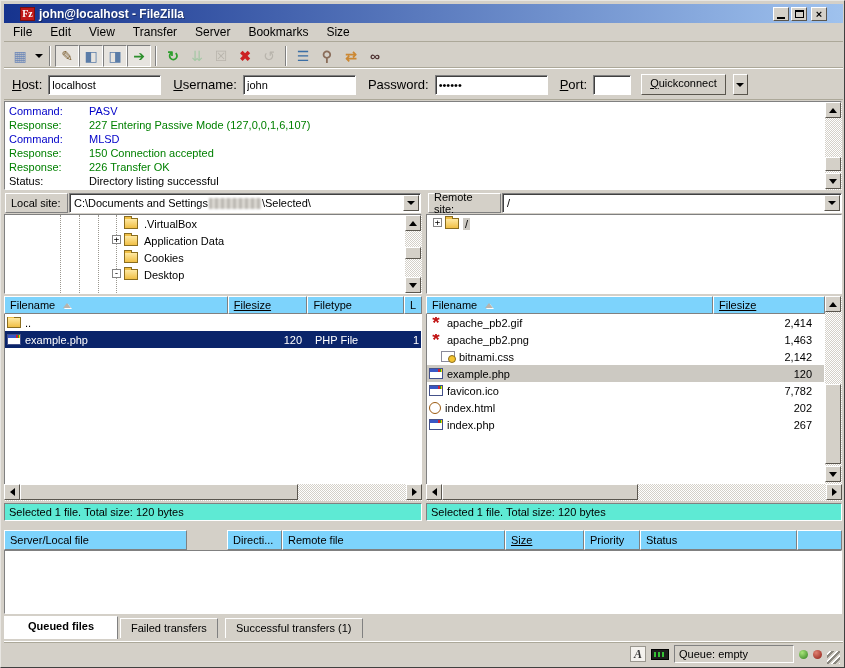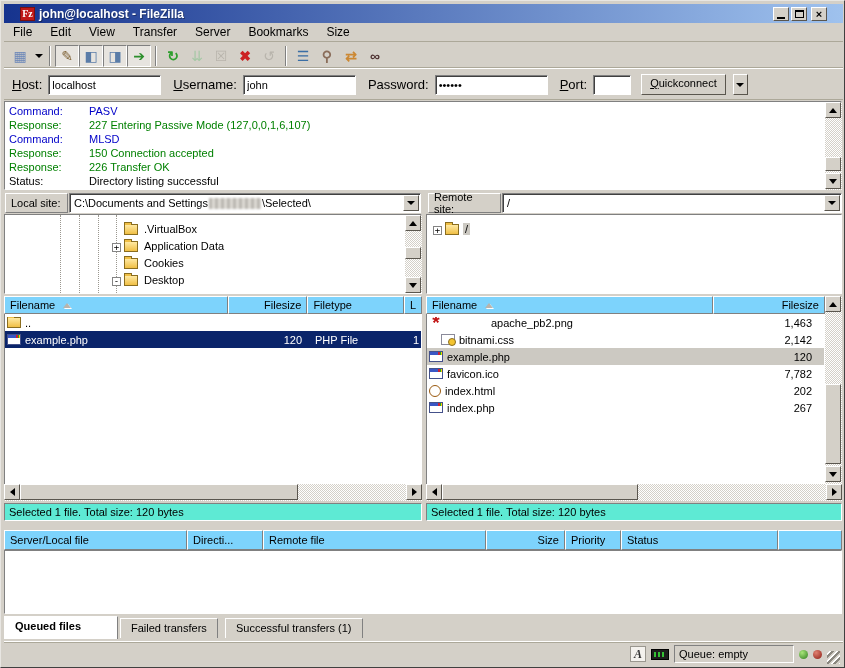--- a/index.html
+++ b/index.html
@@ -84,21 +84,21 @@
     border:1px solid; border-color:#808080 #fff #fff #808080; box-shadow:inset 1px 1px 0 #404040;
     display:flex; align-items:center; font-size:11px; padding-left:4px; }
   .combo-btn { position:absolute; right:1px; top:1px; bottom:1px; width:16px; background:#d4d0c8;
     border:1px solid; border-color:#fff #5a564e #5a564e #fff; display:flex; align-items:center; justify-content:center; }
   .redacted { display:inline-block; width:52px; height:11px; margin:0 1px; vertical-align:middle;
     background:repeating-linear-gradient(90deg,#b9b6b0 0 3px,#dedbd5 3px 6px); filter:blur(1px); }
 
   
   .tree { position:absolute; top:213px; height:80px; background:#fff;
     border:1px solid; border-color:#808080 #fff #fff #808080; overflow:hidden; }
-  .tree-row { height:17px; display:flex; align-items:flex-end; font-size:11px; position:relative; }
+  .tree-row { height:17px; display:flex; align-items:flex-start; font-size:11px; position:relative; }
   .guide { position:absolute; top:0; bottom:0; border-left:1px dotted #9a978f; }
   .exp { width:9px; height:9px; border:1px solid #848484; background:#fff; font:9px "DejaVu Sans Mono",monospace;
     line-height:7px; text-align:center; flex:0 0 auto; margin-right:3px; }
   .exp:empty { visibility:hidden; }
   .tree-label { padding:0 2px; white-space:nowrap; }
   .tree-label.sel-inactive { background:#ccc9c2; }
 
   
   .fi { width:14px; height:11px; flex:0 0 auto; margin-right:4px; position:relative;
     display:flex; align-items:center; justify-content:center; }
@@ -112,41 +112,41 @@
   .fi[data-icon="html"] { width:12px; height:12px; border-radius:50%;
     background:radial-gradient(circle at 35% 30%,#fid 0,#f9b86a 10%,#e66000 65%,#394f8f 100%); border:1px solid #9a5a10; }
   .fi[data-icon="css"] { background:#fff; border:1px solid #8a8a99; }
   .fi[data-icon="css"]::after { content:""; position:absolute; right:-2px; bottom:-2px; width:6px; height:6px;
     border-radius:50%; background:#f4c430; border:1px solid #8a6d1f; }
 
   
   .hdr { position:absolute; top:295px; height:18px; display:flex; }
   .hcell { background:#7dd3fc; border:1px solid; border-color:#fff #808080 #808080 #fff;
     font-size:11px; display:flex; align-items:center; padding:0 5px; }
-  .hcell.num { justify-content:flex-end; }
+  .hcell.num { justify-content:flex-start;text-decoration:underline; }
   .sort-asc { width:0; height:0; border-left:4px solid transparent; border-right:4px solid transparent;
     border-bottom:5px solid #b8b4ac; margin-left:8px; filter:drop-shadow(1px 1px 0 #fff); }
   .list { position:absolute; top:313px; height:170px; background:#fff; overflow:hidden;
     border-left:1px solid #808080; border-right:1px solid #fff; }
   .lrow { height:17px; display:flex; align-items:center; font-size:11px; white-space:nowrap; }
   .lrow .cell { display:flex; align-items:center; padding:0 2px; overflow:hidden; }
   .lrow .num { justify-content:flex-end; }
   .lrow.sel-active { background:#0a246a; color:#fff; }
   .lrow.sel-inactive { background:#ccc9c2; }
 
   .status-panel { position:absolute; top:502px; height:18px; font-size:11px; display:flex; align-items:center;
     padding:0 4px; border:1px solid; border-color:#808080 #fff #fff #808080; background:#5eead4; white-space:nowrap; }
 
   .splitter { position:absolute; left:421px; top:192px; width:4px; height:328px; background:#d4d0c8; }
 
   
   .queue-hdr { position:absolute; left:3px; top:529px; width:838px; height:20px; display:flex; }
   .queue-body { position:absolute; left:3px; top:549px; width:838px; height:64px; background:#fff;
     border:1px solid; border-color:#808080 #fff #fff #808080; }
-  .tabbar { position:absolute; left:3px; top:614px; width:838px; height:24px; }
+  .tabbar { position:absolute; left:3px; top:614px; width:838px; height:24px;text-align:center; }
   .tab { position:absolute; top:3px; height:20px; background:#d4d0c8; border:1px solid;
     border-color:#fff #808080 #808080 #fff; border-bottom:none; font-size:11px; padding:3px 10px; white-space:nowrap; }
   .tab.active { top:1px; height:23px; background:#fff; font-weight:bold; z-index:2; }
 
   
   .statusbar { position:absolute; left:3px; top:640px; width:839px; height:25px; border-top:1px solid #fff;
     box-shadow:0 1px 0 #aca899 inset; display:flex; align-items:center; justify-content:flex-end; gap:5px; padding:0 3px; }
   .type-ind { width:16px; height:16px; background:#f4f2ee; border:1px solid #9a978f; color:#333;
     font:italic bold 12px "Liberation Serif",serif; display:flex; align-items:center; justify-content:center; }
   .speed-badge { width:18px; height:11px; background:#1d1d1d; border:1px solid #000; position:relative; }
@@ -376,21 +376,28 @@
         <span>Filename</span>
         <span class="sort-asc"></span>
       </span>
     <span class="hcell num" style="flex:1;">
         <span>Filesize</span>
       </span>
   </div>
 
   <div class="list" style="left:425px; width:399px;">
     <div class="lrow">
-      <span class="cell" style="width:287px;gap:44px;">
+      <span class="cell" style="width:287px;">
+          <span class="fi" data-icon="image"></span>
+          <span>apache_pb2.gif</span>
+        </span>
+      <span class="cell num" style="flex:1; padding-right:12px;">2,414</span>
+    </div>
+    <div class="lrow">
+      <span class="cell" style="width:287px;">
           <span class="fi" data-icon="image"></span>
           <span>apache_pb2.png</span>
         </span>
       <span class="cell num" style="flex:1; padding-right:12px;">1,463</span>
     </div>
     <div class="lrow">
       <span class="cell" style="width:287px;margin-left:12px;">
           <span class="fi" data-icon="css"></span>
           <span>bitnami.css</span>
         </span>
@@ -457,21 +464,21 @@
 
   <div class="status-panel" style="left:3px; width:418px;">Selected 1 file. Total size: 120 bytes</div>
   <div class="status-panel" style="left:425px; width:416px;">Selected 1 file. Total size: 120 bytes</div>
 
   <div class="splitter"></div>
 
   <div class="queue-hdr">
     <span class="hcell" style="width:183px;">
         <span>Server/Local file</span>
       </span>
-    <span class="hcell" style="width:76px;">
+    <span class="hcell" style="width:55px;margin-left:40px;">
         <span>Directi...</span>
       </span>
     <span class="hcell" style="width:223px;">
         <span>Remote file</span>
       </span>
     <span class="hcell num" style="width:79px;">
         <span>Size</span>
       </span>
     <span class="hcell" style="width:56px;">
         <span>Priority</span>

